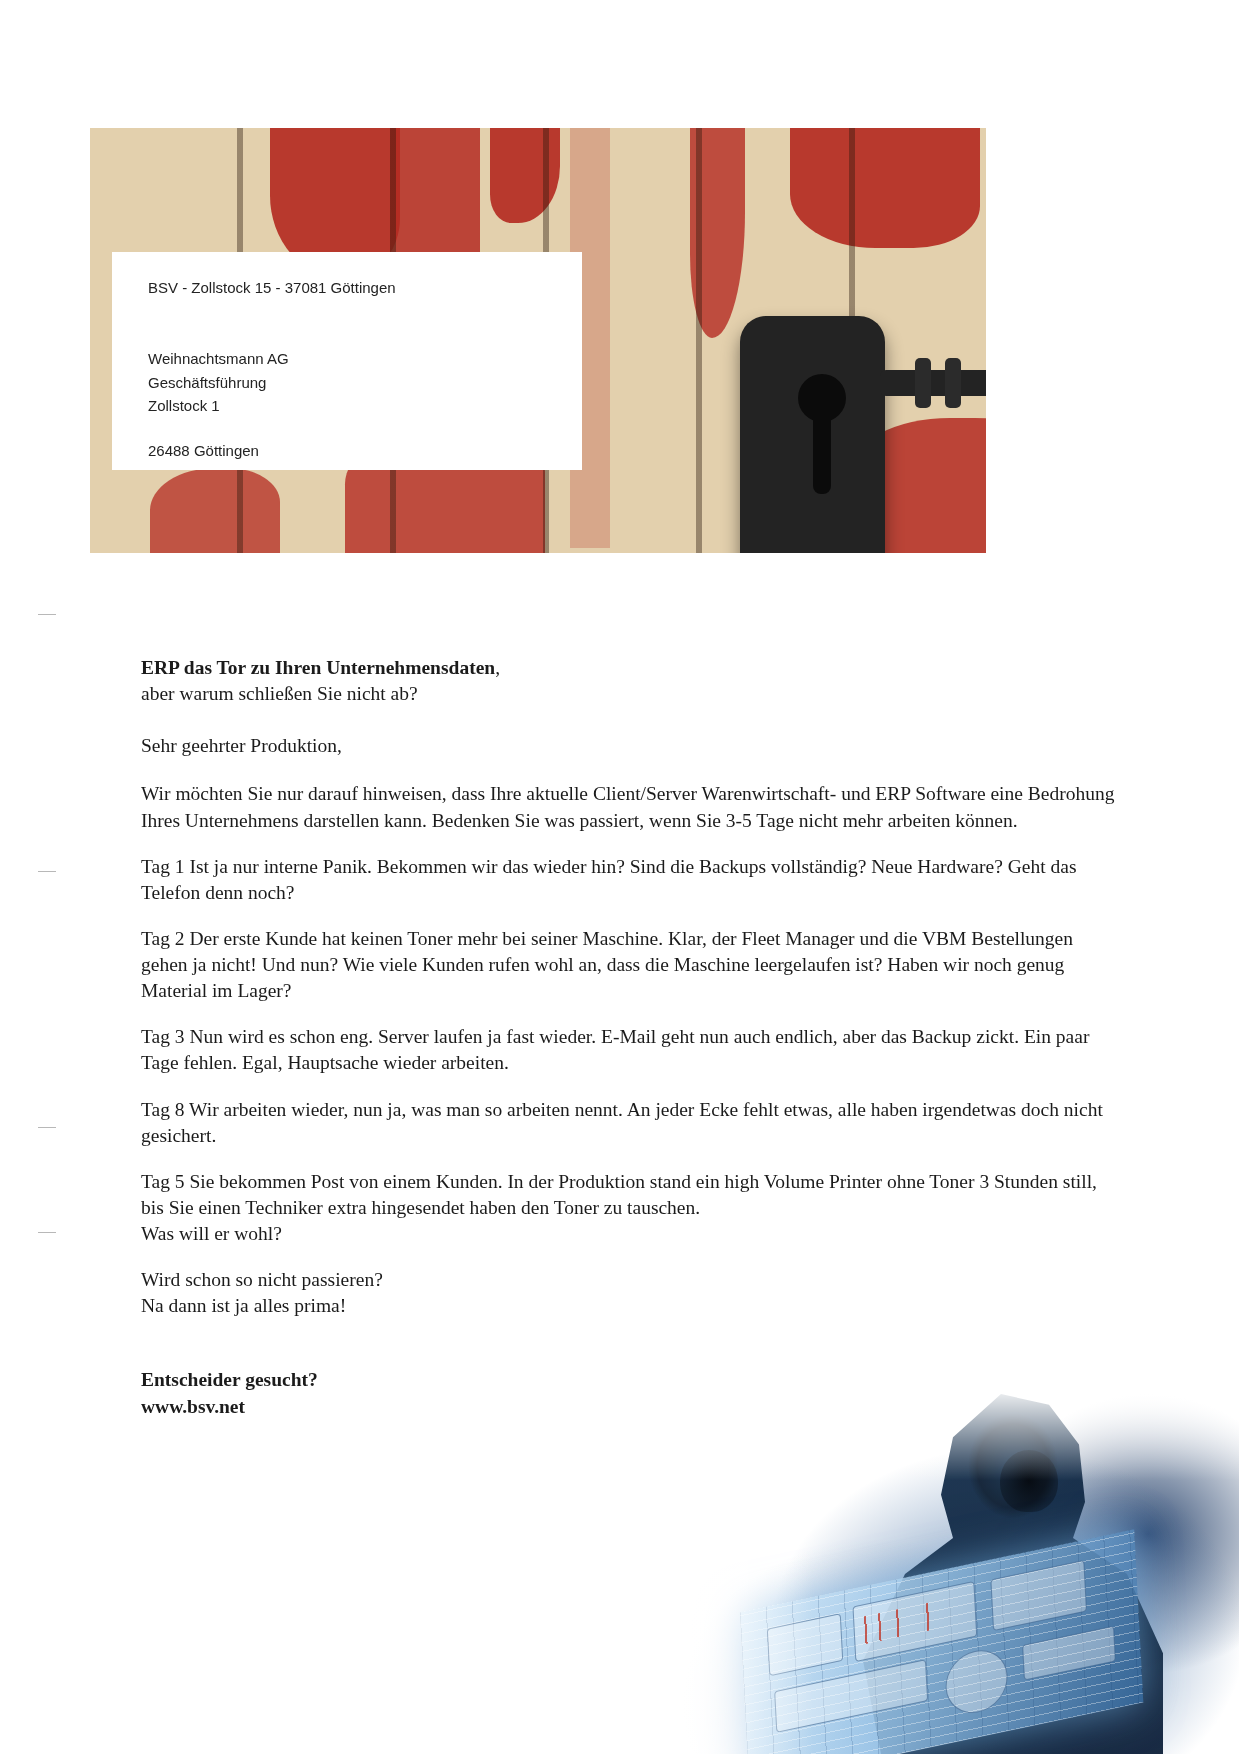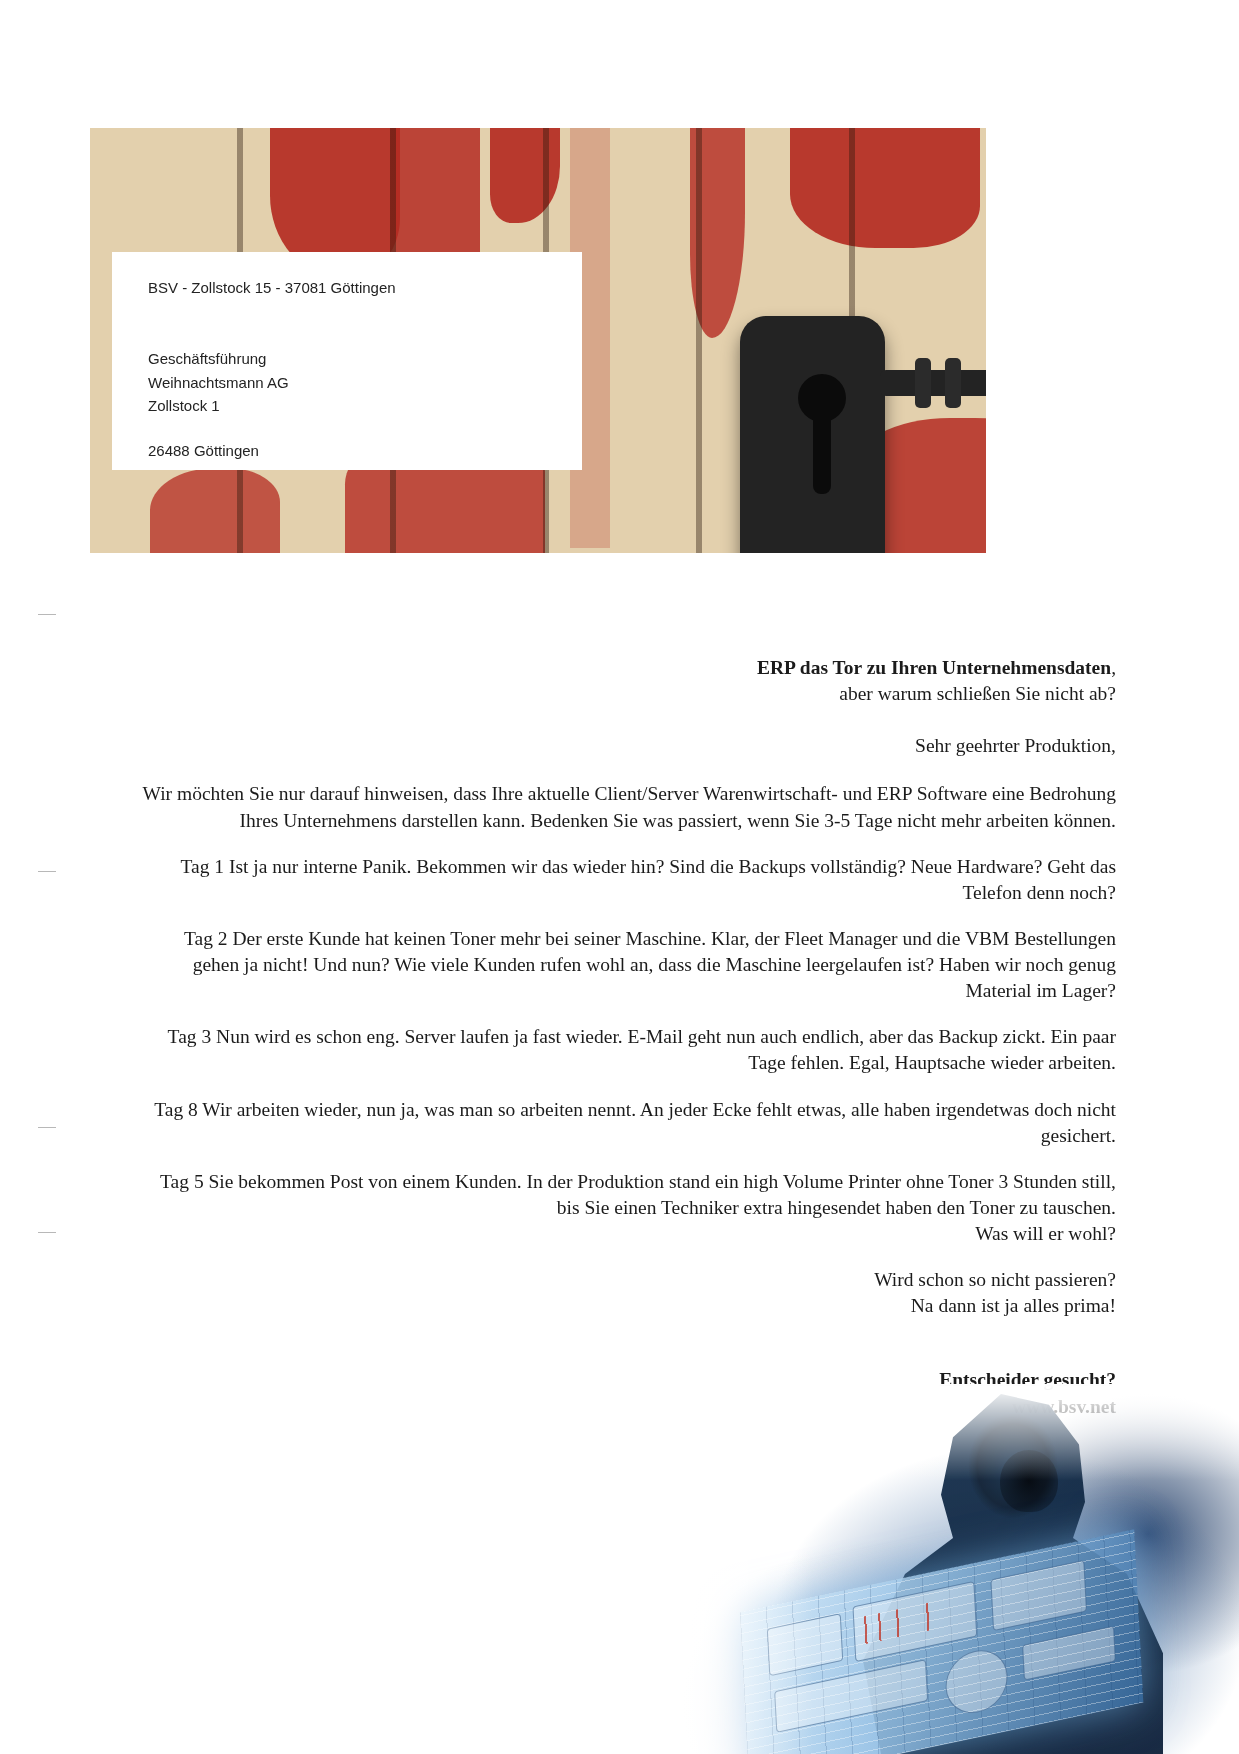--- a/index.html
+++ b/index.html
@@ -201,21 +201,21 @@
   
   .body-text {
     position: absolute;
     left: 141px;
     top: 655px;
     width: 975px;
     font-size: 19.5px;
     line-height: 1.34;
     color: #1b1b1b;
   }
-  .body-text p { margin: 0 0 20px 0; text-align: right; }
+  .body-text p { margin: 0 0 20px 0; }
   .lead { margin-bottom: 26px !important; }
   .lead b { font-weight: bold; }
   .para-tight { margin-bottom: 22px !important; }
   .closing { margin-top: 54px; margin-bottom: 48px !important; }
   .cta { font-weight: bold; line-height: 1.36; }
 
   
   .hacker {
     position: absolute;
     left: 648px;
@@ -333,22 +333,22 @@
       </div>
     <div class="shaft"></div>
     <div class="collar1"></div>
     <div class="collar2"></div>
     <div class="bow"></div>
   </div>
 
   <div class="address-card">
     <div class="lines">
       <div class="sender-line">BSV - Zollstock 15 - 37081 Göttingen</div>
+      <div class="addr-line">Weihnachtsmann AG</div>
       <div class="addr-line">Geschäftsführung</div>
-      <div class="addr-line">Weihnachtsmann AG</div>
       <div class="addr-line">Zollstock 1</div>
       <div class="addr-gap"></div>
       <div class="addr-line">26488 Göttingen</div>
     </div>
   </div>
 </div>
 
 <div class="tick t1"></div>
 <div class="tick t2"></div>
 <div class="tick t3"></div>

